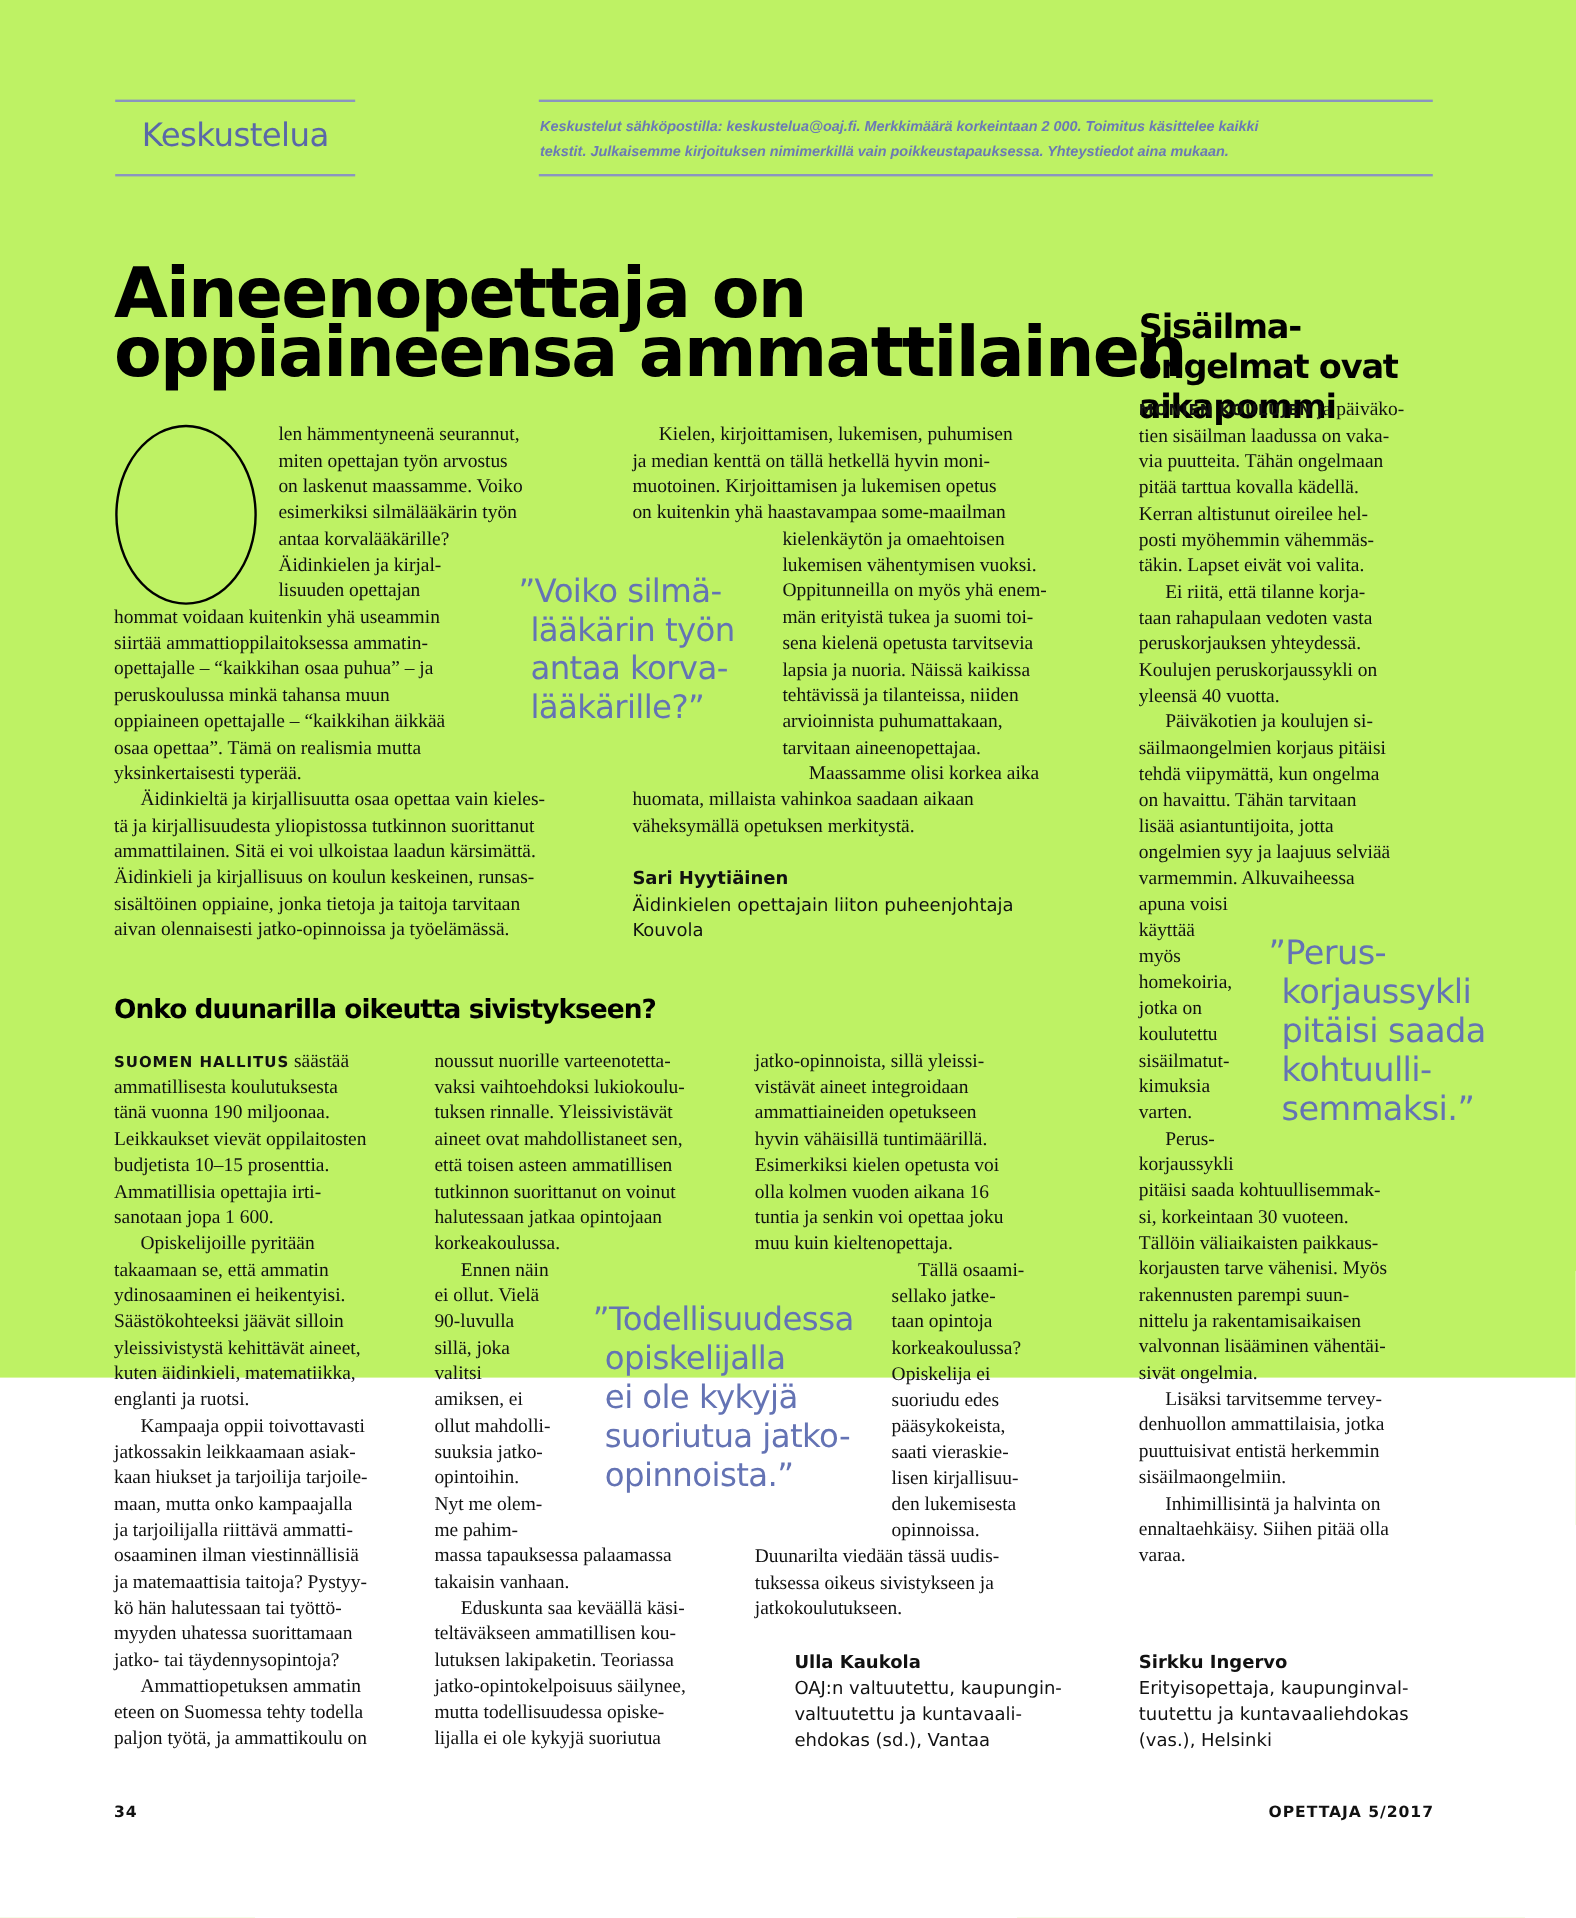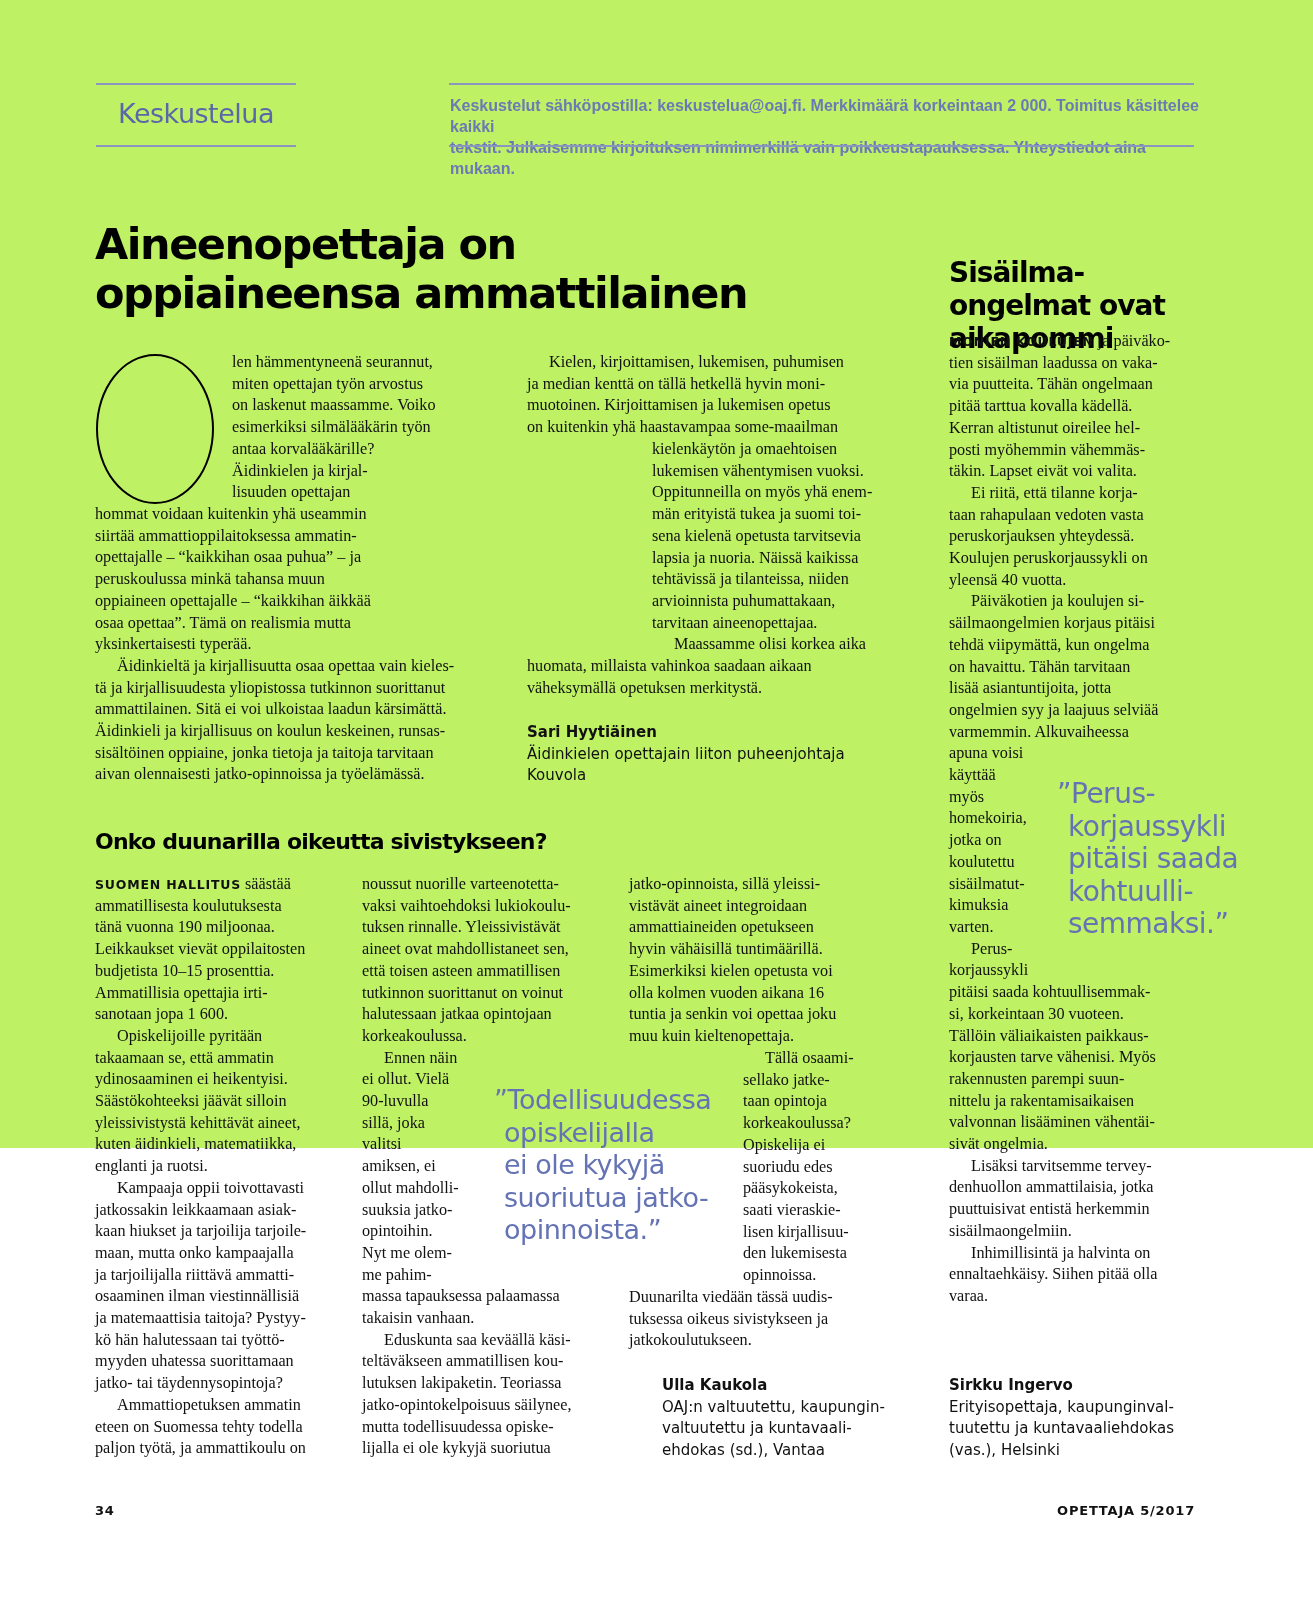--- a/index.html
+++ b/index.html
@@ -2,23 +2,23 @@
 <html><head>
 <meta charset="utf-8">
 <style>
   html, body { margin: 0; padding: 0; background: #ffffff; }
   body { width: 1313px; height: 1598px; position: relative; overflow: hidden; }
   .page { position: absolute; left: 0; top: 0; width: 1313px; height: 1148px; background: #bef264; }
   .rule { position: absolute; height: 2px; background: #8a95c0; }
   .section-label { position: absolute; left: 96px; top: 98px; width: 200px; text-align: center;
     font-family: "DejaVu Sans", sans-serif; font-size: 27px; color: #5a68a8; letter-spacing: -0.5px; }
   .header-note { position: absolute; left: 450px; top: 95px; width: 760px;
-    font-family: "Liberation Sans", sans-serif; font-weight: bold; font-size: 16px; line-height: 21px; color: #6b79b5; }
+    font-family: "Liberation Sans", sans-serif; font-weight: bold; font-size: 12px; line-height: 21px; color: #6b79b5; font-style: italic; }
   .headline { position: absolute; font-family: "DejaVu Sans", sans-serif; font-weight: bold; color: #000; letter-spacing: -1.5px; }
-  .h1 { left: 95px; top: 220px; font-size: 43px; line-height: 49px; }
+  .h1 { left: 95px; top: 220px; font-size: 58px; line-height: 49px; }
   .h2 { left: 949px; top: 220px; font-size: 28px; line-height: 33px; letter-spacing: -1px; margin-top: 36px; }
   .h3 { left: 95px; top: 825px; font-size: 22px; line-height: 34px; letter-spacing: -0.8px; }
   .body { position: absolute; font-family: "Liberation Serif", serif; font-size: 16.2px; color: #111; line-height: 21.7px; }
   .body .ln { display: block; white-space: nowrap; }
   .drop-o { position: absolute; left: 96px; top: 354px; width: 118px; height: 150px;
     border: 2px solid #000; border-radius: 50%; box-sizing: border-box; }
   .pull { position: absolute; font-family: "DejaVu Sans", sans-serif; color: #6473b4; letter-spacing: -0.5px; }
   .pull .ln { display: block; white-space: nowrap; }
   .lead { font-family: "DejaVu Sans", sans-serif; font-weight: bold; font-size: 12.5px; letter-spacing: 0.8px; }
   .sig { position: absolute; font-family: "DejaVu Sans", sans-serif; font-size: 15px; line-height: 21.7px; color: #111; }
@@ -67,20 +67,26 @@
     <span class="ln">osaa opettaa”. Tämä on realismia mutta</span>
     <span class="ln">yksinkertaisesti typerää.</span>
     <span class="ln" style="text-indent:22px">Äidinkieltä ja kirjallisuutta osaa opettaa vain kieles-</span>
     <span class="ln">tä ja kirjallisuudesta yliopistossa tutkinnon suorittanut</span>
     <span class="ln">ammattilainen. Sitä ei voi ulkoistaa laadun kärsimättä.</span>
     <span class="ln">Äidinkieli ja kirjallisuus on koulun keskeinen, runsas-</span>
     <span class="ln">sisältöinen oppiaine, jonka tietoja ja taitoja tarvitaan</span>
     <span class="ln">aivan olennaisesti jatko-opinnoissa ja työelämässä.</span>
   </div>
 
+  <div class="pull" style="left:432px;top:478px;font-size:27px;line-height:32px;">
+    <span class="ln">”Voiko silmä-</span>
+    <span class="ln" style="padding-left:10px">lääkärin työn</span>
+    <span class="ln" style="padding-left:10px">antaa korva-</span>
+    <span class="ln" style="padding-left:10px">lääkärille?”</span>
+  </div>
 
   <div class="body" style="left:527px;top:352px;">
     <span class="ln" style="text-indent:22px">Kielen, kirjoittamisen, lukemisen, puhumisen</span>
     <span class="ln">ja median kenttä on tällä hetkellä hyvin moni-</span>
     <span class="ln">muotoinen. Kirjoittamisen ja lukemisen opetus</span>
     <span class="ln">on kuitenkin yhä haastavampaa some-maailman</span>
   </div>
   <div class="body" style="left:652px;top:439px;">
     <span class="ln">kielenkäytön ja omaehtoisen</span>
     <span class="ln">lukemisen vähentymisen vuoksi.</span>

